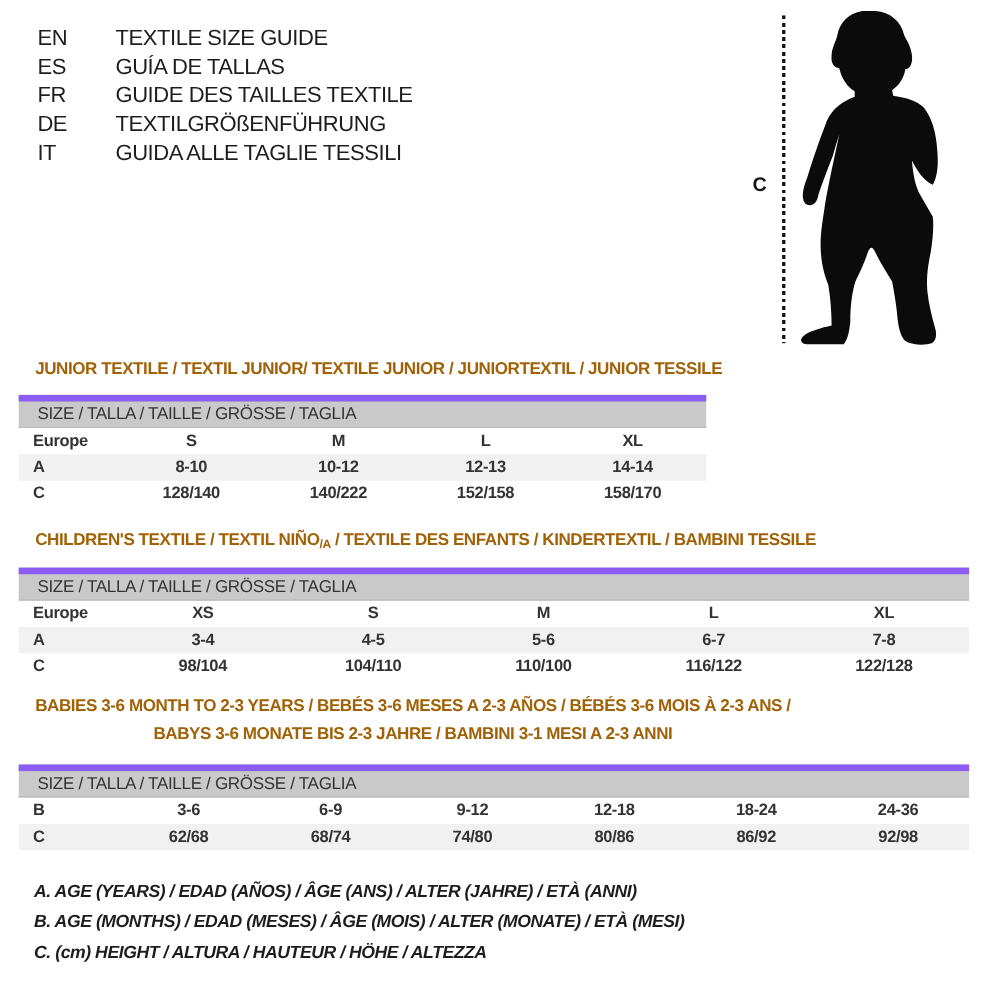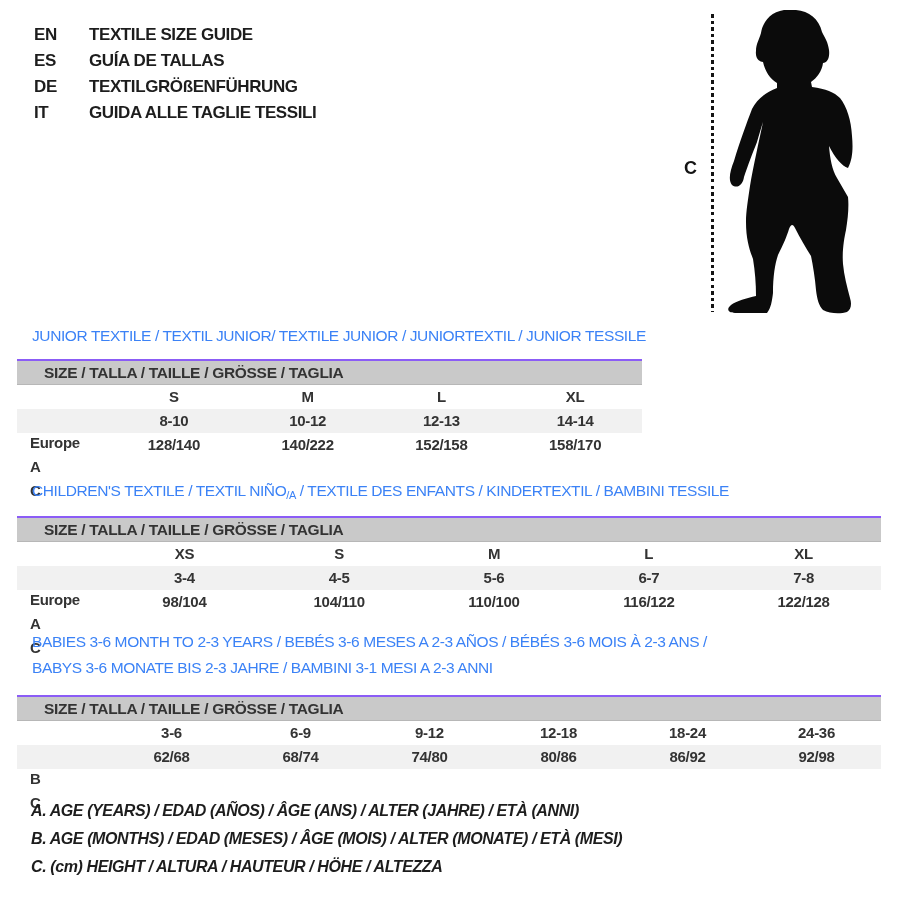--- a/index.html
+++ b/index.html
@@ -4,73 +4,77 @@
 <style>
   html,body { margin:0; padding:0; }
   body {
     width:900px; height:900px; background:#ffffff; position:relative;
     font-family:"Liberation Sans", sans-serif; color:#1d1d1d; overflow:hidden;
   }
   .page { position:absolute; inset:0; }
 
   
   .lang-list { position:absolute; left:34px; top:22px; }
-  .lang-row { display:flex; height:26px; line-height:26px; font-weight:700;
-              font-size:17px; letter-spacing:-0.4px; white-space:nowrap; }
+  .lang-row { display:flex; height:26px; line-height:26px; font-weight:400;
+              font-size:20px; letter-spacing:-0.4px; white-space:nowrap;gap:16px; }
   .lang-code { width:55px; flex:0 0 55px; }
 
   
   .baby-svg { position:absolute; left:722px; top:8px; }
   .dotted-line { position:absolute; left:711px; top:14px; width:3px; height:298px;
     background-image:repeating-linear-gradient(#141414 0px, #141414 3.5px,
                      transparent 3.5px, transparent 6.6px); }
   .c-label { position:absolute; left:684px; top:158px; font-size:18px;
              font-weight:700; color:#141414; }
 
   
-  .section-title { position:absolute; left:32px; font-size:15.5px; font-weight:400;
-                   letter-spacing:-0.4px; color:#3b82f6; white-space:nowrap; }
+  .section-title { position:absolute; left:32px; font-size:15.5px; font-weight:700;
+                   letter-spacing:-0.4px; color:#a16207; white-space:nowrap;text-align:center; }
   .section-title .subscript { font-size:11px; vertical-align:-3px; }
   .title-junior  { top:327px; }
   .title-children{ top:482px; }
   .title-babies  { top:629px; line-height:26px; }
 
   
   .size-table { position:absolute; left:17px; }
   .tbl-junior  { top:359px; width:625px; }
   .tbl-children{ top:516px; width:864px; }
   .tbl-babies  { top:695px; width:864px; }
   .t-head { height:23px; line-height:23px; background:#c9c9c9;
-    border-top:2px solid #8b5cf6; border-bottom:1px solid #b7b7b7;
-    padding-left:27px; font-size:15.5px; font-weight:700; color:#333333;
+    border-top:6px solid #8b5cf6; border-bottom:1px solid #b7b7b7;
+    padding-left:17px; font-size:15.5px; font-weight:400; color:#333333;
     letter-spacing:-0.3px; }
   .t-row { display:flex; height:24px; line-height:24px; font-size:15px;
     font-weight:700; color:#333333; letter-spacing:-0.3px; }
   .t-row.stripe { background:#f1f1f1; }
-  .t-label { flex:0 0 90px; padding-left:13px; box-sizing:border-box;margin-top:46px; }
+  .t-label { flex:0 0 90px; padding-left:13px; box-sizing:border-box; }
   .t-cell  { flex:1; text-align:center; }
 
   
   .footnotes { position:absolute; left:31px; top:797px; }
   .fn { height:28px; line-height:28px; font-weight:700; font-size:16px;
         letter-spacing:-0.4px; white-space:nowrap;font-style:italic; }
 </style>
 </head>
 <body>
 
 <div class="page">
 
   <div class="lang-list">
     <div class="lang-row">
       <span class="lang-code">EN</span>
       <span class="lang-label">TEXTILE SIZE GUIDE</span>
     </div>
     <div class="lang-row">
       <span class="lang-code">ES</span>
       <span class="lang-label">GUÍA DE TALLAS</span>
+    </div>
+    <div class="lang-row">
+      <span class="lang-code">FR</span>
+      <span class="lang-label">GUIDE DES TAILLES TEXTILE</span>
     </div>
     <div class="lang-row">
       <span class="lang-code">DE</span>
       <span class="lang-label">TEXTILGRÖßENFÜHRUNG</span>
     </div>
     <div class="lang-row">
       <span class="lang-code">IT</span>
       <span class="lang-label">GUIDA ALLE TAGLIE TESSILI</span>
     </div>
   </div>

